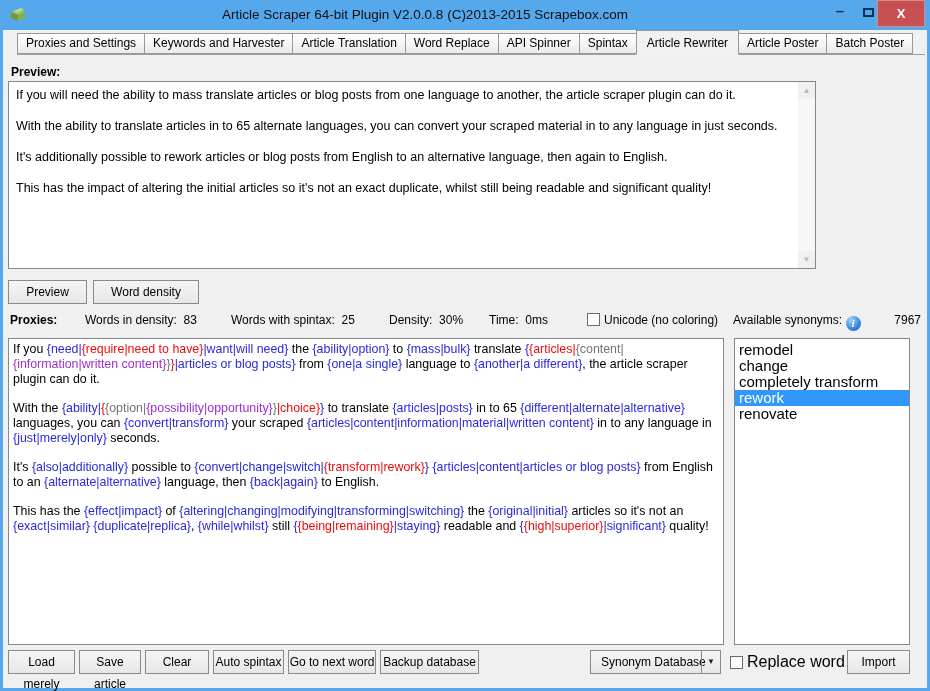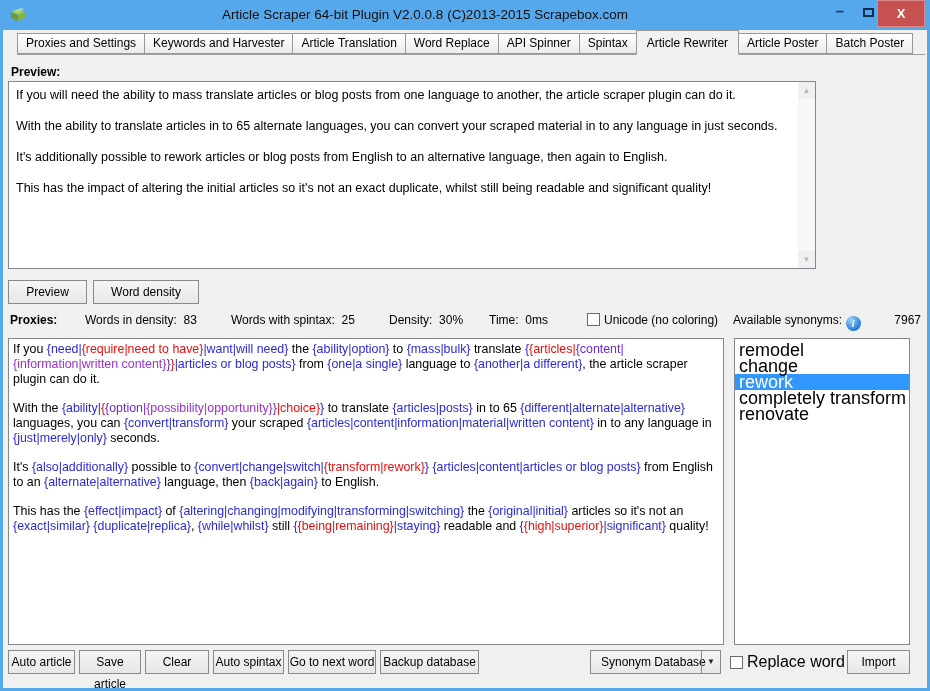--- a/index.html
+++ b/index.html
@@ -57,23 +57,23 @@
   .checkbox { display:inline-block; width:13px; height:13px; background:#fff; border:1px solid #6b6b6b;
               vertical-align:-2px; margin-right:4px; }
   .info-icon { display:inline-block; width:15px; height:15px; border-radius:50%; vertical-align:-3px;
                background:radial-gradient(circle at 35% 28%, #9ed4f8, #2176d9 72%);
                color:#fff; font-size:10px; font-weight:bold; font-style:italic;
                text-align:center; line-height:15px; font-family:"Liberation Serif", serif; }
   
   .editor-box { position:absolute; top:308px; left:5px; width:716px; height:307px;
                 background:#fff; border:1px solid #828790; padding:3px 4px; overflow:hidden; }
   .ed-p { margin-bottom:14px; line-height:15px; font-size:12.4px; }
-  .c-k{color:#000;} .c-b{color:#2a2adc;} .c-r{color:#ee0c0c;} .c-g{color:#6d28d9;} .c-p{color:#9b30d0;}
+  .c-k{color:#000;} .c-b{color:#2a2adc;} .c-r{color:#ee0c0c;} .c-g{color:#737373;} .c-p{color:#9b30d0;}
   .syn-box { position:absolute; top:308px; left:731px; width:176px; height:307px;
-             background:#fff; border:1px solid #828790; padding-top:3px; overflow:hidden; font-size:18px; }
+             background:#fff; border:1px solid #828790; padding-top:3px; overflow:hidden; font-size:15px; }
   .syn-item { height:16px; line-height:16px; padding:0 4px; white-space:nowrap; }
   .syn-item.selected { background:#3297fd; color:#fff; }
   
   .bottom-buttons { position:absolute; top:620px; left:5px; display:flex; gap:4px; }
   .bottom-buttons .btn:nth-child(1){width:67px}
   .bottom-buttons .btn:nth-child(2){width:62px}
   .bottom-buttons .btn:nth-child(3){width:64px}
   .bottom-buttons .btn:nth-child(4){width:71px}
   .bottom-buttons .btn:nth-child(5){width:88px}
   .bottom-buttons .btn:nth-child(6){width:99px}
@@ -151,27 +151,27 @@
           <div class="ed-p"><span class="c-k">If you </span><span class="c-b">{need|</span><span class="c-r">{require|need to have}</span><span class="c-b">|want|will need}</span><span class="c-k"> the </span><span class="c-b">{ability|option}</span><span class="c-k"> to </span><span class="c-b">{mass|bulk}</span><span class="c-k"> translate </span><span class="c-b">{</span><span class="c-r">{articles|</span><span class="c-g">{content|</span><span class="c-p">{information|written content}</span><span class="c-g">}</span><span class="c-r">}</span><span class="c-b">|articles or blog posts}</span><span class="c-k"> from </span><span class="c-b">{one|a single}</span><span class="c-k"> language to </span><span class="c-b">{another|a different}</span><span class="c-k">, the article scraper plugin can do it.</span></div>
           <div class="ed-p"><span class="c-k">With the </span><span class="c-b">{ability|</span><span class="c-r">{</span><span class="c-g">{option|</span><span class="c-p">{possibility|opportunity}</span><span class="c-g">}</span><span class="c-r">|choice}</span><span class="c-b">}</span><span class="c-k"> to translate </span><span class="c-b">{articles|posts}</span><span class="c-k"> in to 65 </span><span class="c-b">{different|alternate|alternative}</span><span class="c-k"> languages, you can </span><span class="c-b">{convert|transform}</span><span class="c-k"> your scraped </span><span class="c-b">{articles|content|information|material|written content}</span><span class="c-k"> in to any language in </span><span class="c-b">{just|merely|only}</span><span class="c-k"> seconds.</span></div>
           <div class="ed-p"><span class="c-k">It's </span><span class="c-b">{also|additionally}</span><span class="c-k"> possible to </span><span class="c-b">{convert|change|switch|</span><span class="c-r">{transform|rework}</span><span class="c-b">}</span><span class="c-k"> </span><span class="c-b">{articles|content|articles or blog posts}</span><span class="c-k"> from English to an </span><span class="c-b">{alternate|alternative}</span><span class="c-k"> language, then </span><span class="c-b">{back|again}</span><span class="c-k"> to English.</span></div>
           <div class="ed-p"><span class="c-k">This has the </span><span class="c-b">{effect|impact}</span><span class="c-k"> of </span><span class="c-b">{altering|changing|modifying|transforming|switching}</span><span class="c-k"> the </span><span class="c-b">{original|initial}</span><span class="c-k"> articles so it's not an </span><span class="c-b">{exact|similar}</span><span class="c-k"> </span><span class="c-b">{duplicate|replica}</span><span class="c-k">, </span><span class="c-b">{while|whilst}</span><span class="c-k"> still </span><span class="c-b">{</span><span class="c-r">{being|remaining}</span><span class="c-b">|staying}</span><span class="c-k"> readable and </span><span class="c-b">{</span><span class="c-r">{high|superior}</span><span class="c-b">|significant}</span><span class="c-k"> quality!</span></div>
         </div>
     </div>
 
     <div class="syn-box">
         <div class="syn-item">remodel</div>
         <div class="syn-item">change</div>
+        <div class="syn-item">completely transform</div>
         <div class="syn-item selected">rework</div>
-        <div class="syn-item">completely transform</div>
         <div class="syn-item">renovate</div>
       </div>
 
     <div class="bottom-buttons">
-        <button class="btn">Auto article</button>
+        <button class="btn">Load merely</button>
         <button class="btn">Save article</button>
         <button class="btn">Clear</button>
         <button class="btn">Auto spintax</button>
         <button class="btn">Go to next word</button>
         <button class="btn">Backup database</button>
       </div>
 
     <div class="synonym-dropdown">
       <span class="dd-label">Synonym Database</span>
       <span class="dd-arrow">▼</span>

